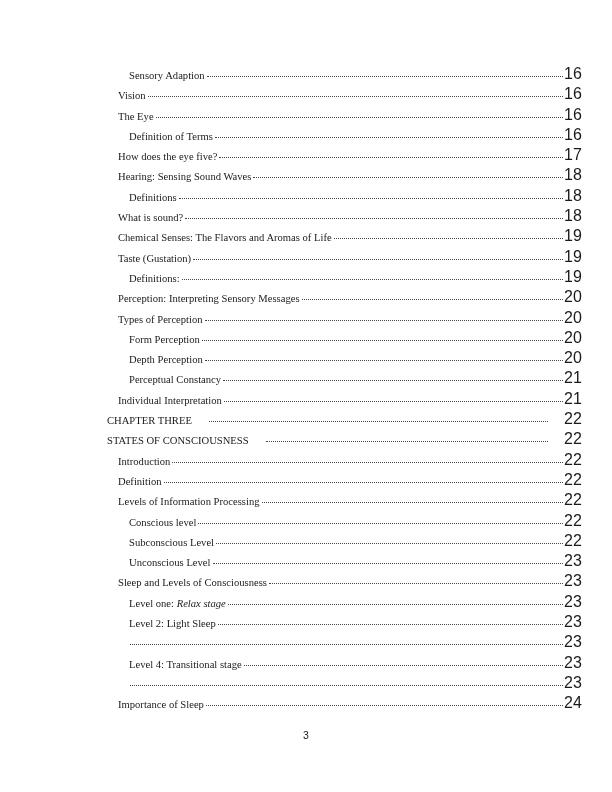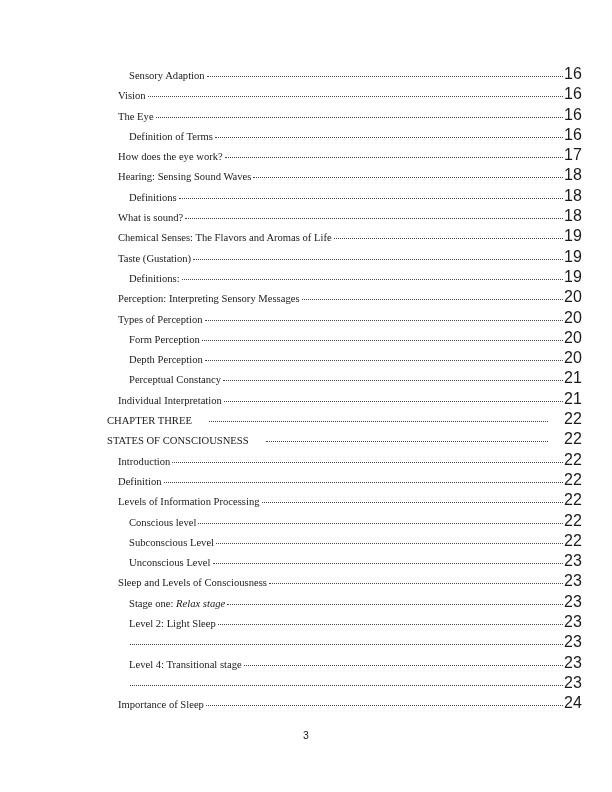--- a/index.html
+++ b/index.html
@@ -87,21 +87,21 @@
     <span class="toc-title">The Eye</span>
     <span class="toc-leader"></span>
     <span class="toc-page">16</span>
   </div>
   <div class="toc-entry lvl2">
     <span class="toc-title">Definition of Terms</span>
     <span class="toc-leader"></span>
     <span class="toc-page">16</span>
   </div>
   <div class="toc-entry lvl1">
-    <span class="toc-title">How does the eye work?</span>
+    <span class="toc-title">How does the eye five?</span>
     <span class="toc-leader"></span>
     <span class="toc-page">17</span>
   </div>
   <div class="toc-entry lvl1">
     <span class="toc-title">Hearing: Sensing Sound Waves</span>
     <span class="toc-leader"></span>
     <span class="toc-page">18</span>
   </div>
   <div class="toc-entry lvl2">
     <span class="toc-title">Definitions</span>
@@ -197,21 +197,21 @@
     <span class="toc-title">Unconscious Level</span>
     <span class="toc-leader"></span>
     <span class="toc-page">23</span>
   </div>
   <div class="toc-entry lvl1">
     <span class="toc-title">Sleep and Levels of Consciousness</span>
     <span class="toc-leader"></span>
     <span class="toc-page">23</span>
   </div>
   <div class="toc-entry lvl2">
-    <span class="toc-title"><span>Stage one: </span><span class="italic">Relax stage</span></span>
+    <span class="toc-title"><span>Level one: </span><span class="italic">Relax stage</span></span>
     <span class="toc-leader"></span>
     <span class="toc-page">23</span>
   </div>
   <div class="toc-entry lvl2">
     <span class="toc-title">Level 2: Light Sleep</span>
     <span class="toc-leader"></span>
     <span class="toc-page">23</span>
   </div>
   <div class="toc-entry lvl2">
     <span class="toc-leader"></span>

